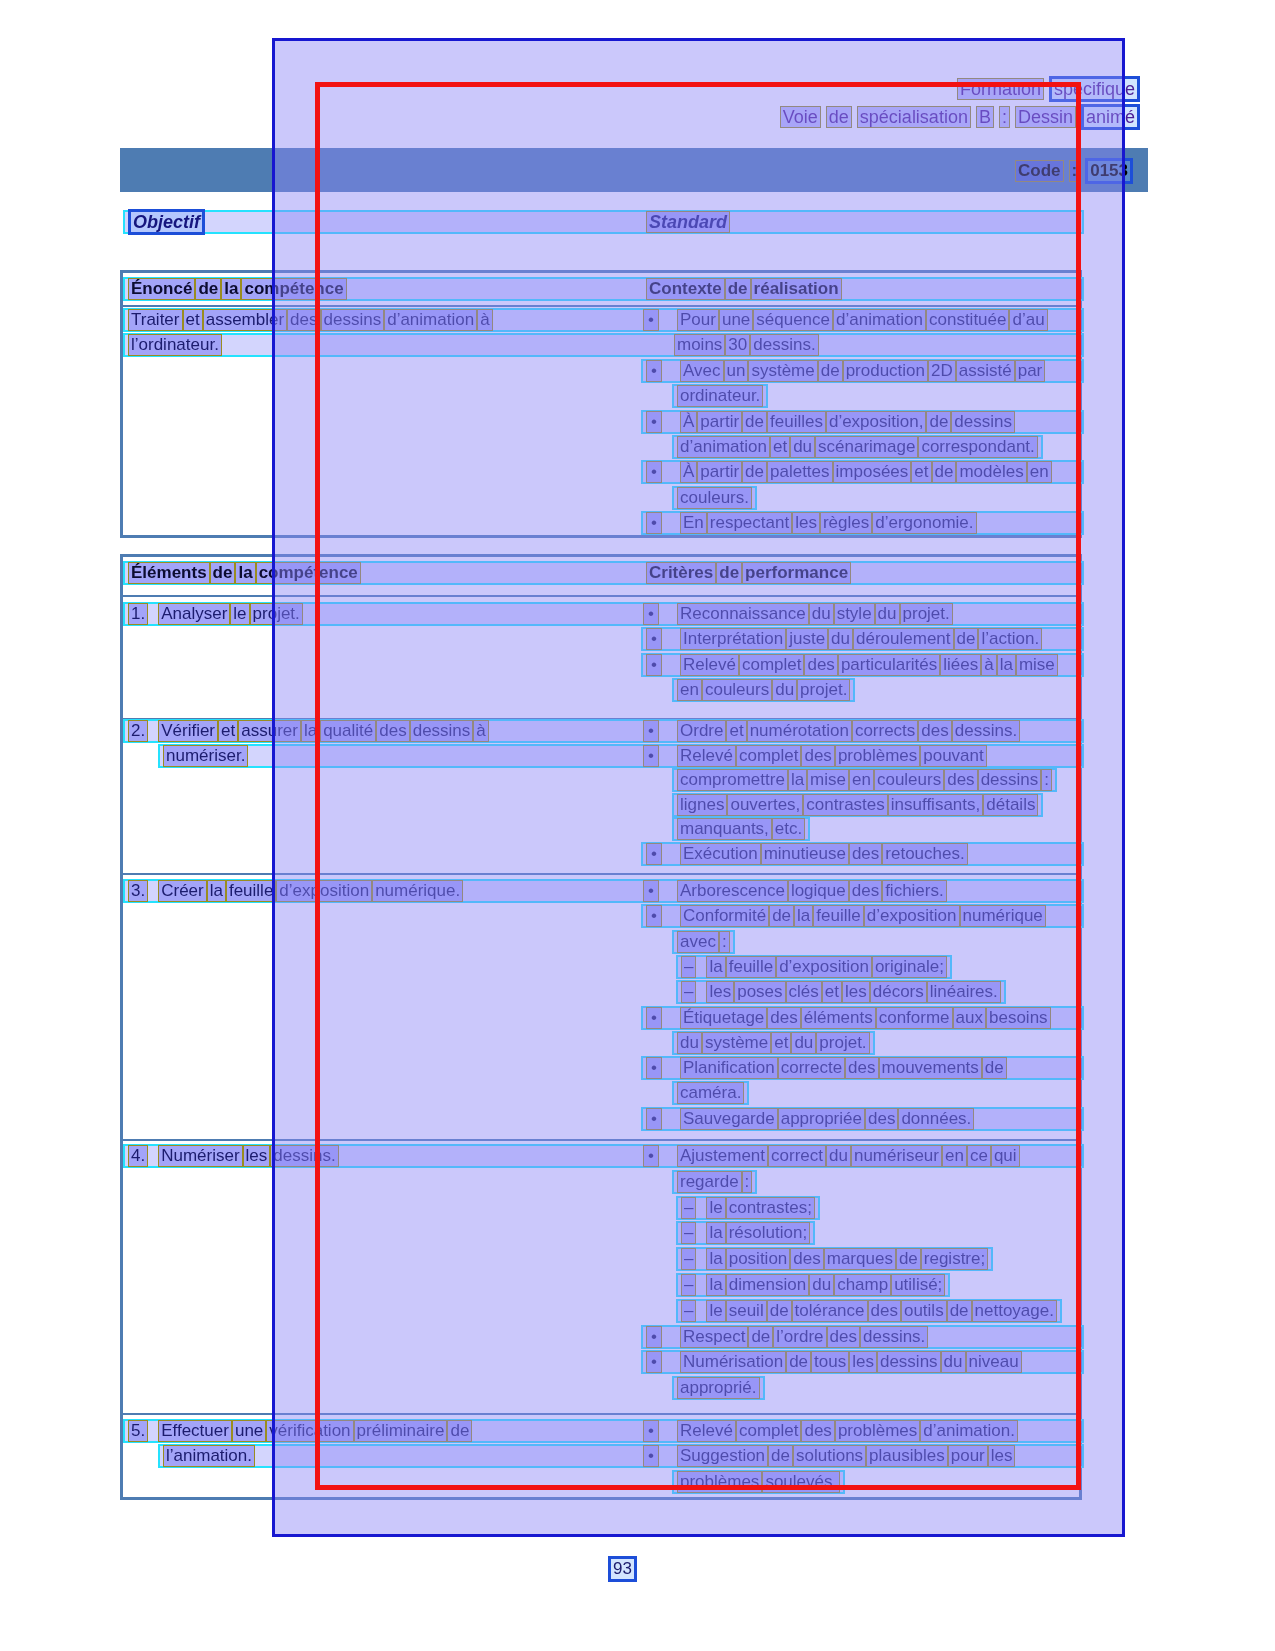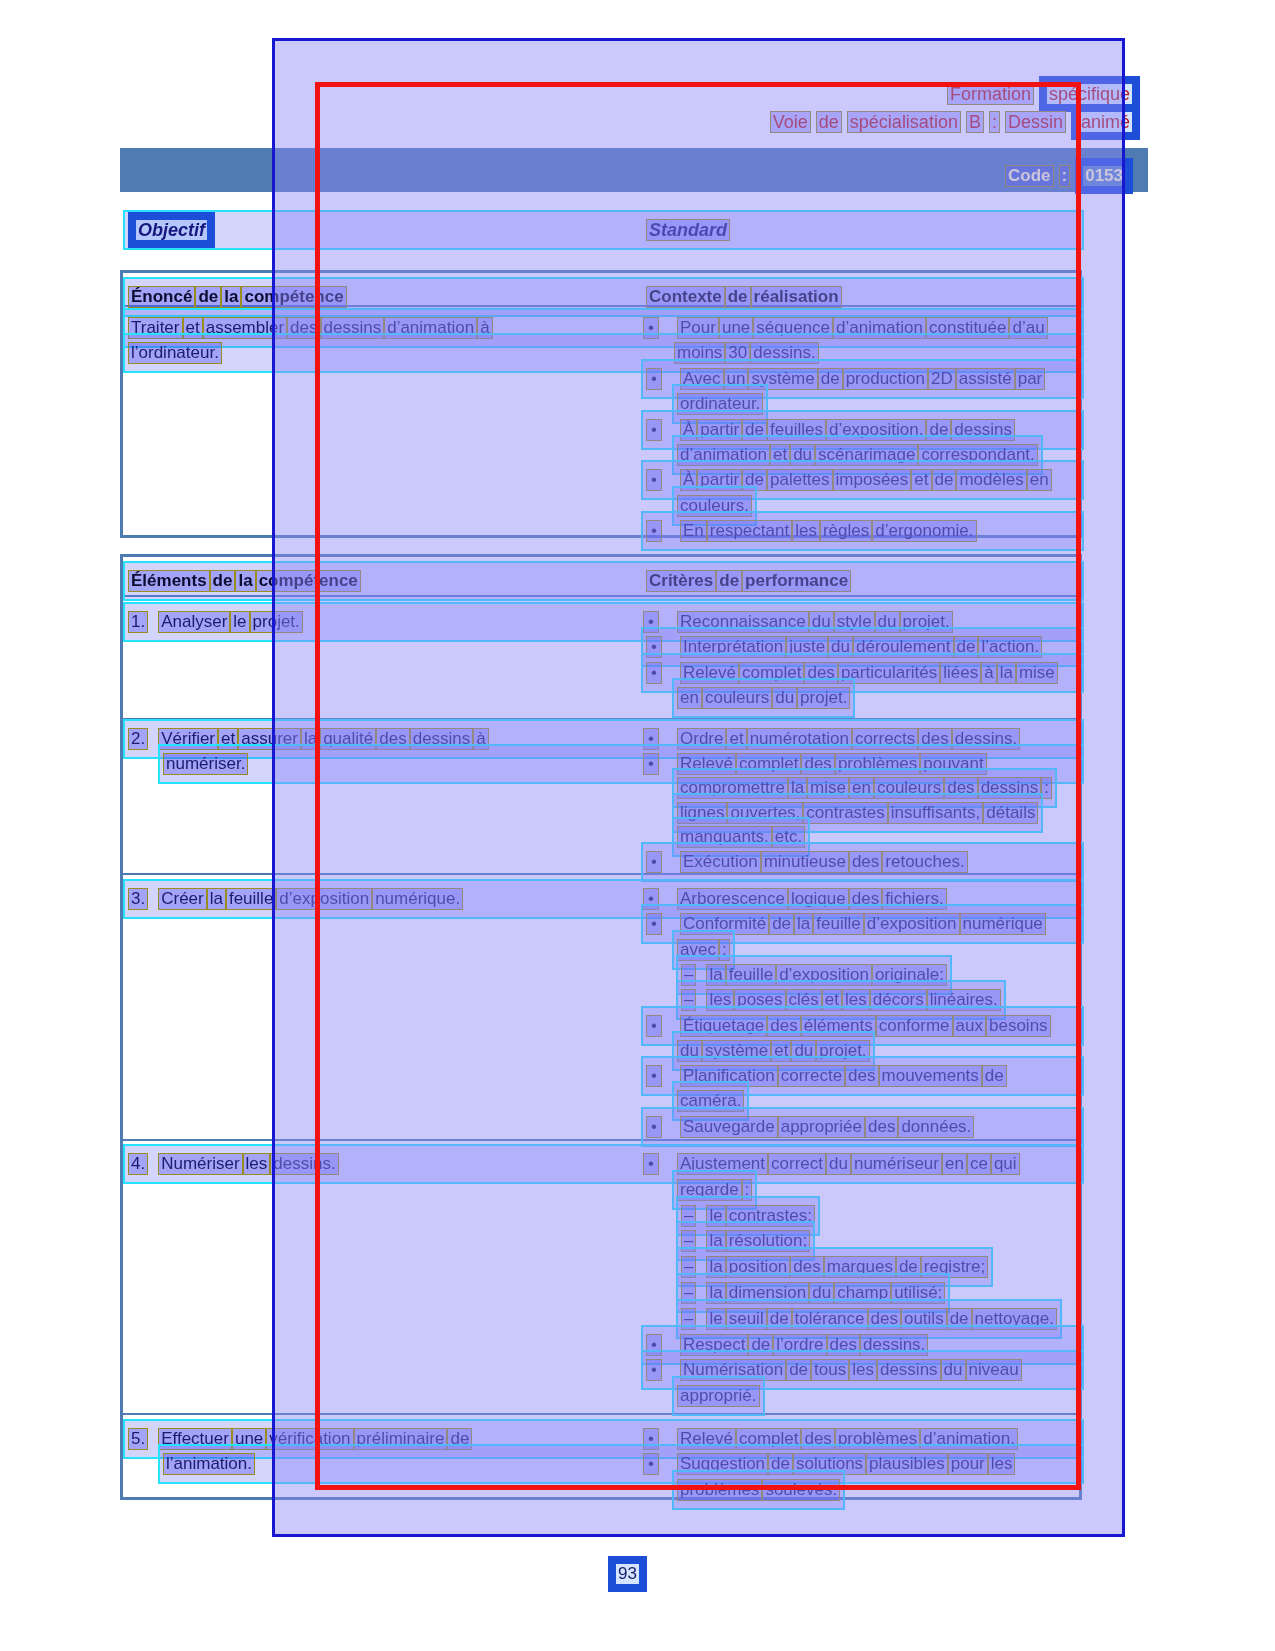--- a/index.html
+++ b/index.html
@@ -1,34 +1,34 @@
 <!DOCTYPE html>
 <html><head>
 <meta charset="utf-8">
 <style>
   html,body{margin:0;padding:0;background:#ffffff;}
   .page{position:relative;width:1275px;height:1651px;background:#ffffff;overflow:hidden;
         font-family:"Liberation Sans","DejaVu Sans",sans-serif;color:#1c1c6e;}
   
   .lineBox{position:absolute;border:2px solid #25e2fe;background:rgba(108,116,248,.30);
-           padding:1px 3px;white-space:nowrap;display:flex;align-items:center;height:40px;box-sizing:border-box;z-index:5;}
+           padding:1px 3px;white-space:nowrap;display:flex;align-items:center;height:24px;box-sizing:border-box;z-index:5;}
   .tokens{display:inline-flex;align-items:center;}
   .word{display:inline-block;border:1px solid #9a8d20;background:rgba(70,70,236,.34);
         padding:0 2px;font-size:17px;line-height:20px;}
-  .word.cyanw{border:8px solid #1d4ed8;background:rgba(110,170,255,.30);text-align:center;}
+  .word.cyanw{border:3px solid #1d4ed8;background:rgba(110,170,255,.30);text-align:center;}
   .word.marker{min-width:10px;text-align:center;margin-right:18px;}
   .word.dashm{margin-right:10px;}
   .word.num{margin-right:10px;}
   .freeLine{position:absolute;display:flex;gap:5px;align-items:center;z-index:5;}
   .hdr .word{font-weight:bold;color:#0c0c30;}
   .bi .word{font-weight:bold;font-style:italic;font-size:18px;color:#16167e;}
-  .topline .word{font-size:18px;color:#b91c1c;}
+  .topline .word{font-size:18px;color:#4c1d95;}
   
   .band{position:absolute;left:120px;top:148px;width:1028px;height:44px;background:#4e7cb2;z-index:1;}
-  .band .word{color:#fef9c3;font-weight:bold;}
+  .band .word{color:#000000;font-weight:bold;}
   .tframe{position:absolute;border:3px solid #4e7cb2;box-sizing:border-box;background:transparent;z-index:2;}
   .hline{position:absolute;left:0;width:100%;height:2px;background:#4e7cb2;}
   
   .ovPurple{position:absolute;left:272px;top:38px;width:853px;height:1499px;
             background:rgba(140,134,246,.45);border:3px solid #1717d0;box-sizing:border-box;z-index:40;pointer-events:none;}
   .ovRed{position:absolute;left:315px;top:82px;width:766px;height:1408px;
          border:5px solid #f31212;box-sizing:border-box;z-index:50;pointer-events:none;}
 </style>
 </head>
 <body>

